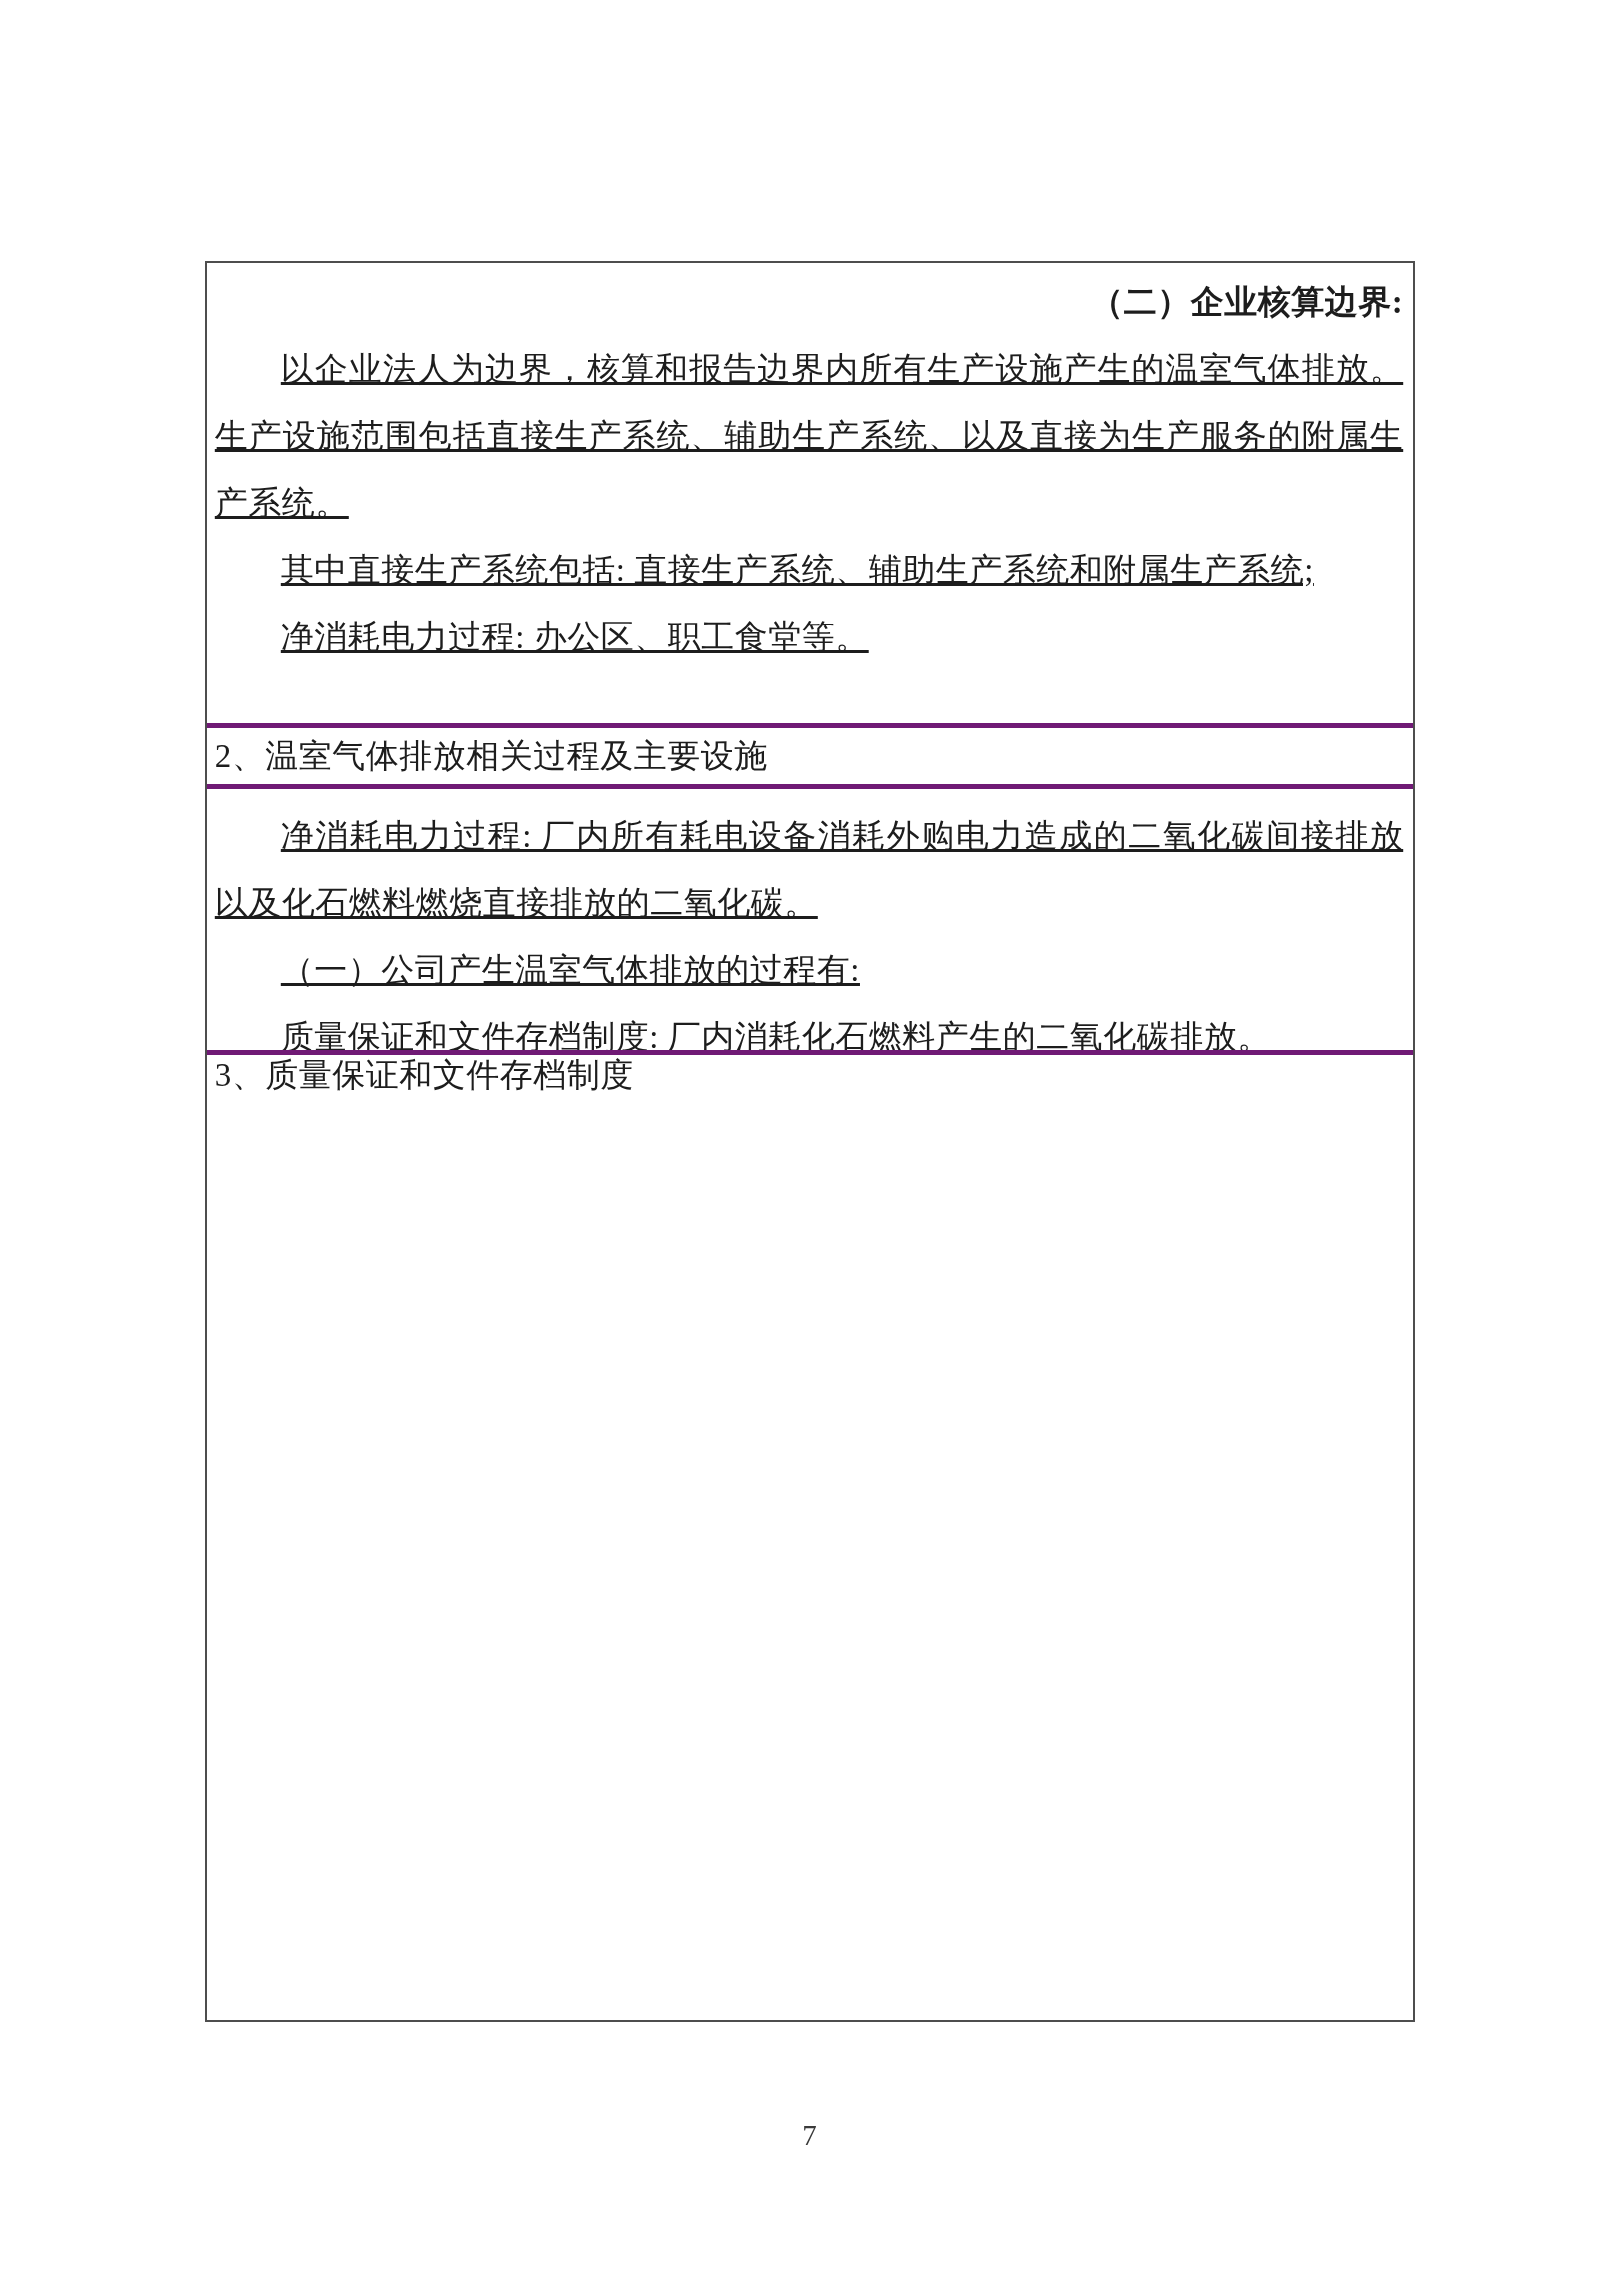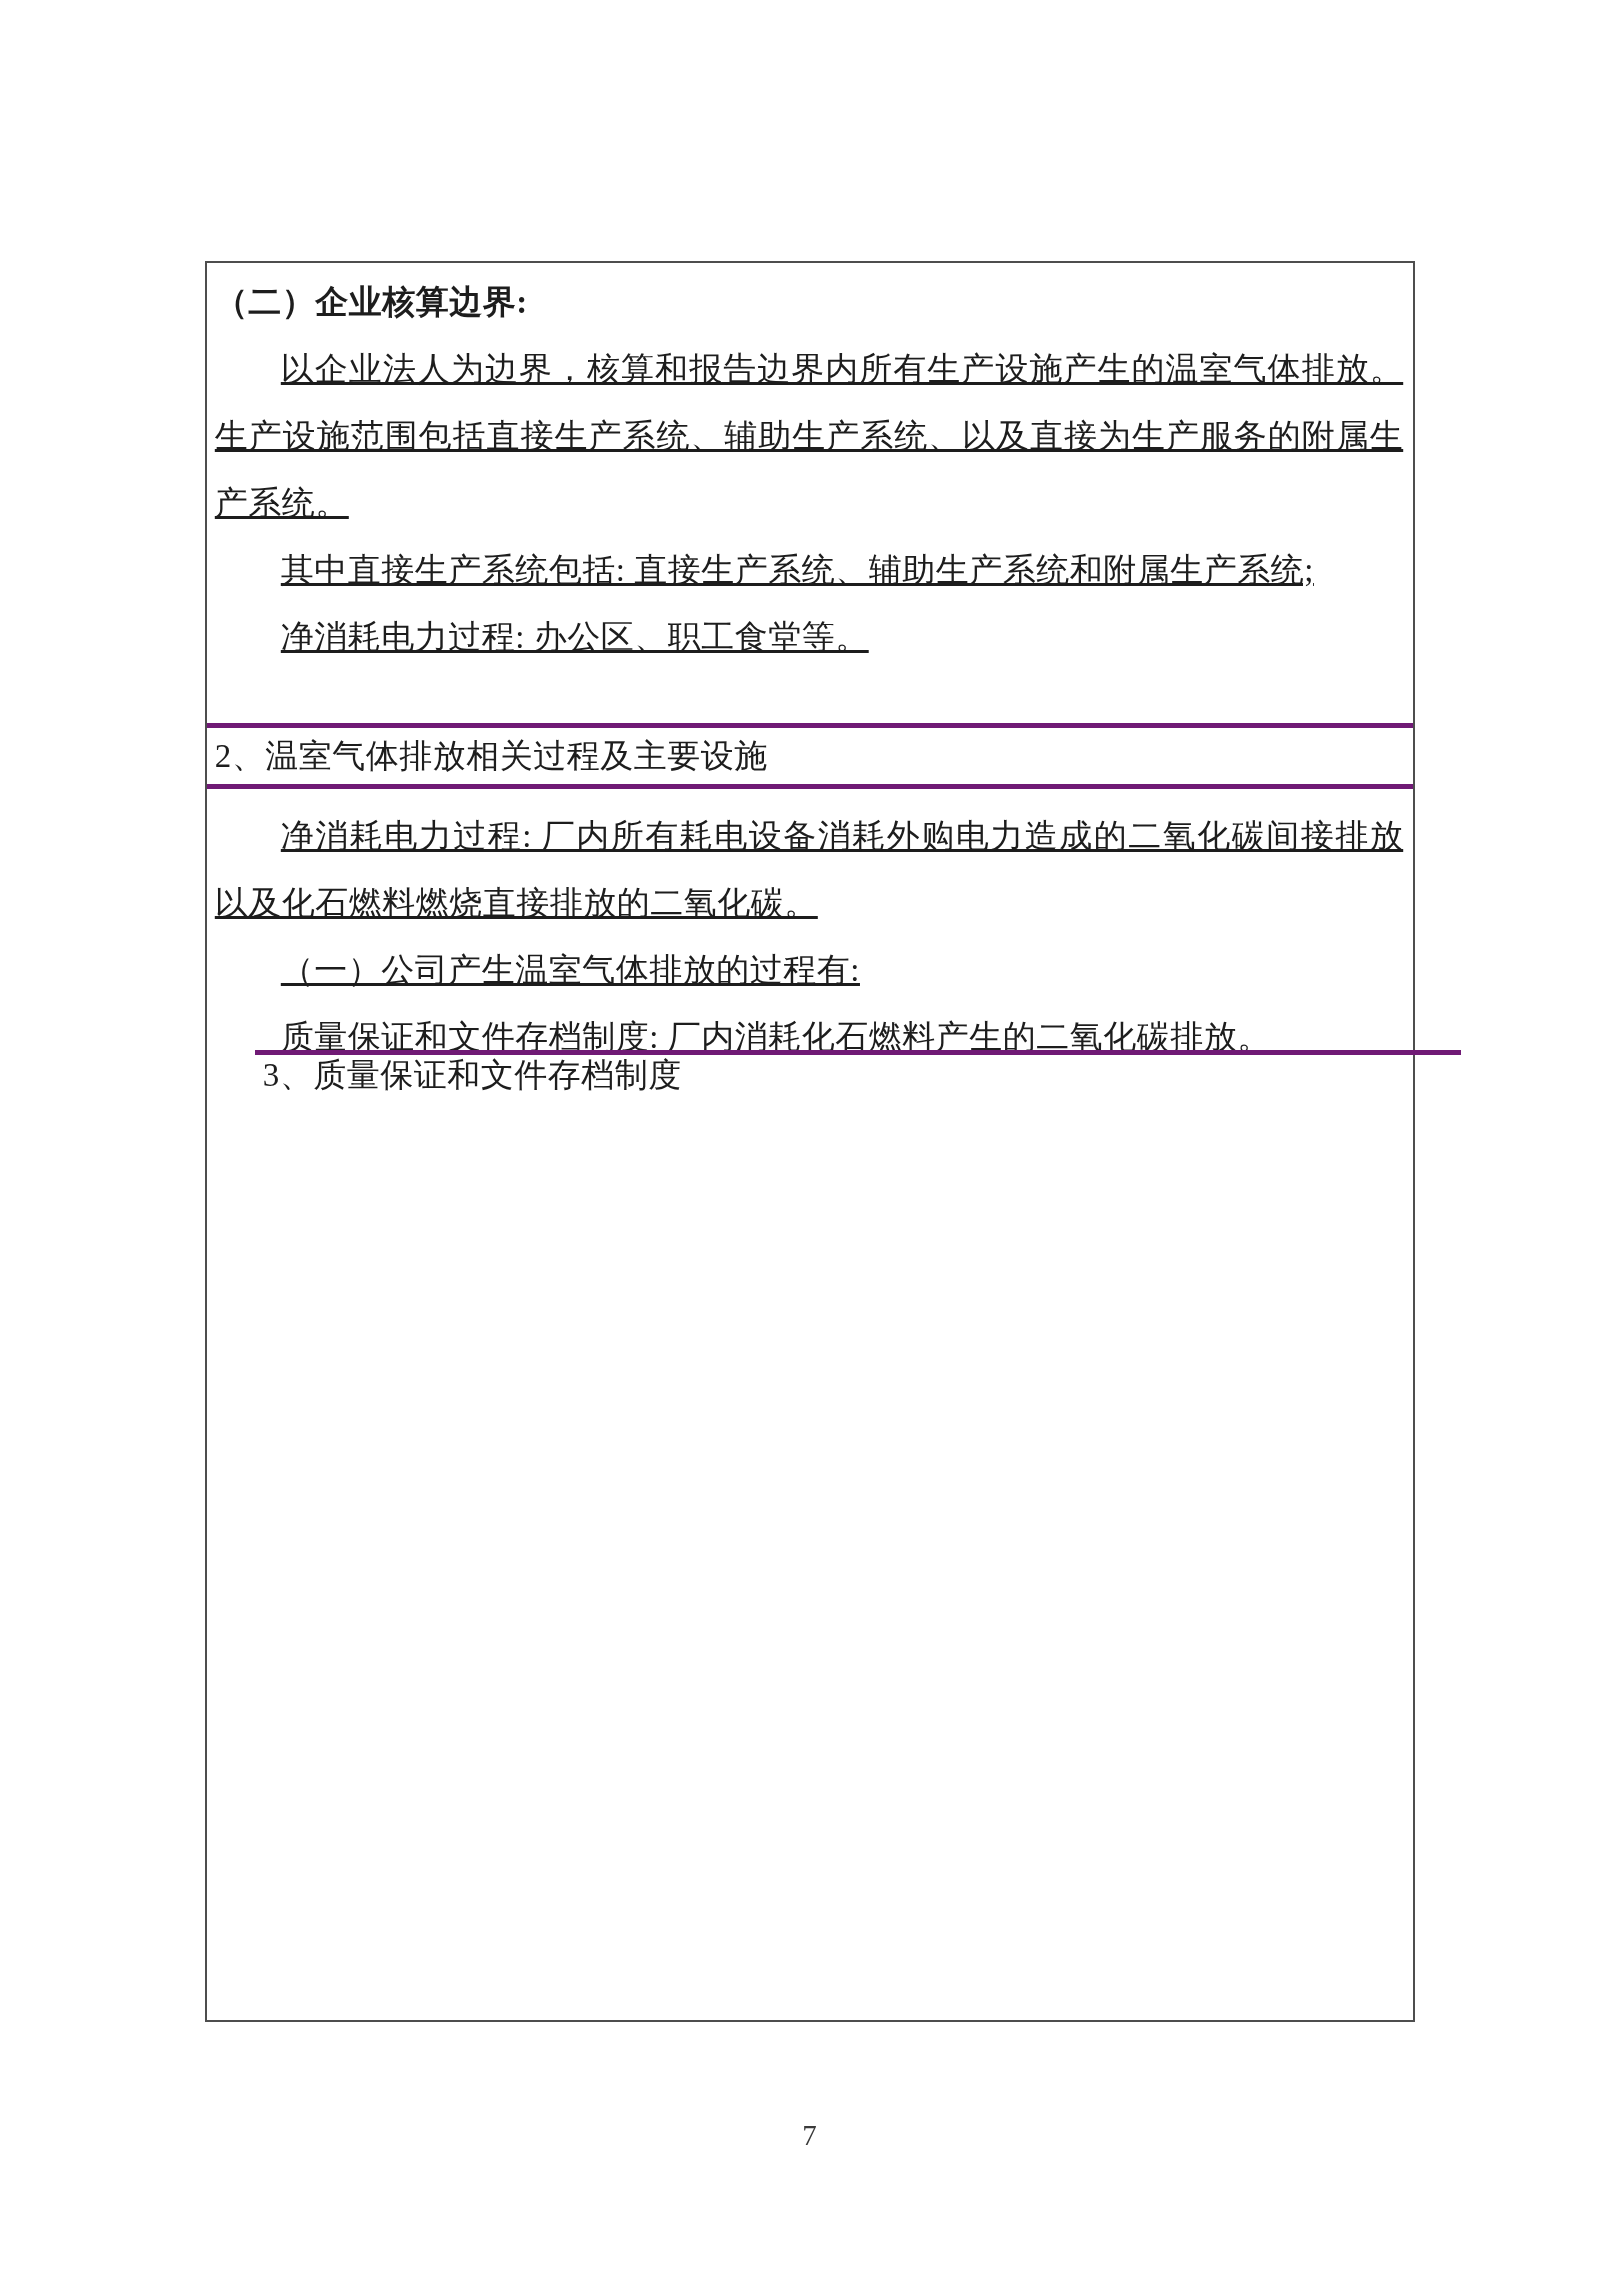--- a/index.html
+++ b/index.html
@@ -22,34 +22,34 @@
     border-bottom-width: 2.9px;
     background: #ffffff;
     display: flex;
     flex-direction: column;
   }
   .row { width: 100%; }
   .row + .row { border-top: 5px solid #701a75; }
   .row-a { height: 460px; padding: 5.9px 9.8px 0 7.8px; }
   .row-b { height: 61px; display: flex; align-items: center; padding-left: 7.8px; }
   .row-c { height: 266px; padding: 13.7px 9.8px 0 7.8px; }
-  .row-d { height: 45px; display: flex; align-items: center; padding-left: 7.8px; margin-left: 48px; }
+  .row-d { height: 45px; display: flex; align-items: center; padding-left: 7.8px; }
   .row-e { flex: 1 1 auto; padding: 17.6px 9.8px 0 7.8px; }
   .para, .row-heading, .row-header-label {
     font-size: 33px;
     line-height: 67px;
     letter-spacing: 0.5px;
   }
   .para {
     text-align: justify;
     text-justify: inter-ideograph;
     text-decoration: underline;
   }
   .para.indent { text-indent: 2em; }
-  .row-heading { font-weight: bold; }
+  .row-heading { font-weight: bold; text-align: right; }
   .page-number {
     position: absolute;
     left: 0;
     right: 0;
     top: 2119px;
     text-align: center;
     font-size: 29px;
     color: #3a3a3a;
   }
 </style>

